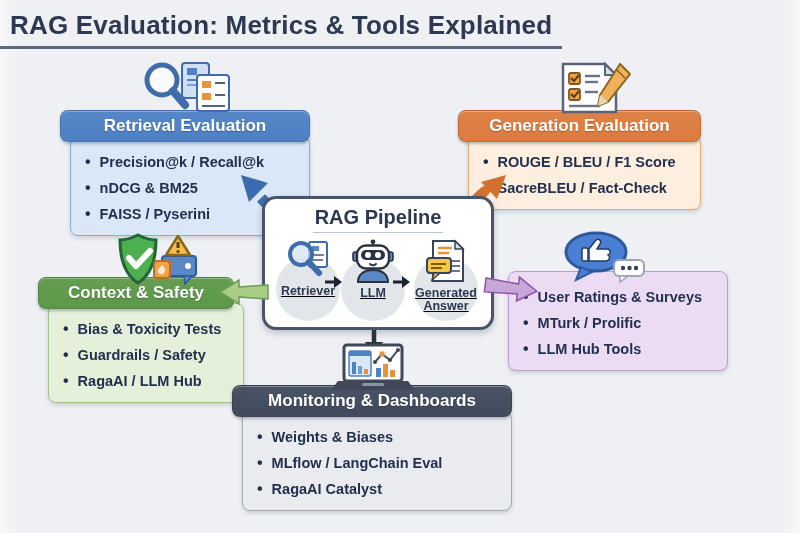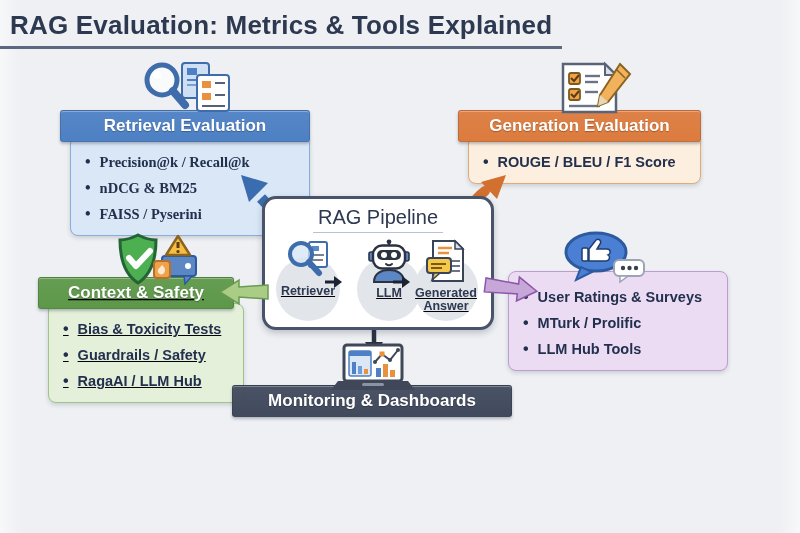--- a/index.html
+++ b/index.html
@@ -13,57 +13,57 @@
   }
   
   .title-wrap{position:absolute;top:10px;left:0;width:100%;text-align:left;}
   .title{
     display:inline-block;font-size:26px;font-weight:700;color:#2d3950;
     letter-spacing:.2px;padding:0 10px 5px 10px;border-bottom:3px solid #5c6880;
   }
   
   .card{position:absolute;}
   .card-header{
-    position:relative;z-index:2;height:30px;line-height:30px;border-radius:3px;
+    position:relative;z-index:2;height:30px;line-height:30px;border-radius:8px;
     text-align:center;color:#ffffff;font-weight:700;font-size:17px;
     text-shadow:0 1px 1px rgba(0,0,0,.28);
     box-shadow:inset 0 1px 0 rgba(255,255,255,.30),0 2px 3px rgba(40,50,70,.30);
     border:1px solid rgba(0,0,0,.14);
   }
   .card-body{
     position:relative;z-index:1;margin:-6px 0 0 10px;border-radius:8px;
     padding:12px 10px 8px 14px;
     box-shadow:0 2px 4px rgba(40,50,70,.18);
   }
   .li{display:flex;align-items:baseline;font-size:14.5px;font-weight:700;color:#22304e;line-height:26px;}
   .li::before{content:"\2022";margin-right:9px;font-size:16px;}
   .li.no-bullet::before{visibility:hidden;}
-  .body-retrieval{border:1.5px solid #88aedd;width:214px;font-family:Liberation Serif, serif;}
+  .body-retrieval{border:1.5px solid #88aedd;width:214px;}
   .body-generation{border:1.5px solid #e3aa74;width:207px;}
   .body-context{border:1.5px solid #9ec48a;width:170px;}
   .body-human{border:1.5px solid #bf9bd1;width:194px;}
   .body-monitoring{border:1.5px solid #a2a8b3;width:244px;}
   
   .card-retrieval{left:60px;top:110px;width:250px;}
   .card-generation{left:458px;top:110px;width:243px;}
-  .card-context{left:38px;top:277px;width:196px;text-decoration:underline;}
+  .card-context{left:38px;top:277px;width:196px;}
   .card-human{left:498px;top:277px;width:230px;}
   .card-monitoring{left:232px;top:385px;width:280px;}
   
   .center-card{
     position:absolute;left:262px;top:196px;width:226px;height:128px;z-index:3;
     background:#ffffff;border:3px solid #49536a;border-radius:14px;
     box-shadow:0 3px 6px rgba(40,50,70,.25);
   }
-  .center-title{margin-top:7px;text-align:center;font-size:20px;font-weight:400;color:#2d3950;}
+  .center-title{margin-top:7px;text-align:center;font-size:20px;font-weight:700;color:#2d3950;}
   .center-underline{width:130px;height:1px;background:#b9c2d4;margin:3px auto 0 auto;}
   .stages{position:relative;height:92px;}
   .stage{position:absolute;width:70px;text-align:center;text-decoration:underline;}
   .stage-1{left:8px;top:2px;}
-  .stage-2{left:89px;top:2px;}
+  .stage-2{left:73px;top:2px;}
   .stage-3{left:146px;top:2px;}
   .blob{position:absolute;left:50%;top:22px;transform:translateX(-50%);width:64px;height:64px;border-radius:50%;background:#e2e5ea;}
   .stage svg.stage-icon{position:relative;z-index:1;margin-top:4px;}
   .stage-label{position:relative;z-index:1;font-size:12.5px;font-weight:700;color:#2d3950;line-height:13px;}
   .stage-arrow{position:absolute;top:42px;z-index:2;}
   .stage-arrow-1{left:60px;}
   .stage-arrow-2{left:128px;}
   
   .float-icon{position:absolute;z-index:5;}
   
@@ -189,20 +189,21 @@
       <div class="li">FAISS / Pyserini</div>
     </div>
   </div>
 
   <div class="card card-generation">
     <div class="card-header" style="background: linear-gradient(rgba(220, 123, 62, 0.95), rgb(220, 123, 62));">
       <span>Generation Evaluation</span>
     </div>
     <div class="card-body body-generation" style="background: rgb(252, 239, 223);">
       <div class="li">ROUGE / BLEU / F1 Score</div>
+      <div class="li no-bullet">SacreBLEU / Fact-Check</div>
     </div>
   </div>
 
   <div class="card card-context">
     <div class="card-header" style="background: linear-gradient(rgba(93, 152, 73, 0.95), rgb(93, 152, 73));">
       <span>Context &amp; Safety</span>
     </div>
     <div class="card-body body-context" style="background: rgb(228, 240, 218);">
       <div class="li">Bias &amp; Toxicity Tests</div>
       <div class="li">Guardrails / Safety</div>
@@ -214,20 +215,25 @@
     <div class="card-body body-human" style="background: rgb(236, 220, 243);">
       <div class="li">User Ratings &amp; Surveys</div>
       <div class="li">MTurk / Prolific</div>
       <div class="li">LLM Hub Tools</div>
     </div>
   </div>
 
   <div class="card card-monitoring">
     <div class="card-header" style="background: linear-gradient(rgba(65, 74, 93, 0.95), rgb(65, 74, 93));">
       <span>Monitoring &amp; Dashboards</span>
+    </div>
+    <div class="card-body body-monitoring" style="background: rgb(233, 235, 238);">
+      <div class="li">Weights &amp; Biases</div>
+      <div class="li">MLflow / LangChain Eval</div>
+      <div class="li">RagaAI Catalyst</div>
     </div>
   </div>
 
   <div class="center-card">
     <div class="center-title">RAG Pipeline</div>
     <div class="center-underline"></div>
     <div class="stages">
 
       <div class="stage stage-1">
         <div class="blob"></div>

